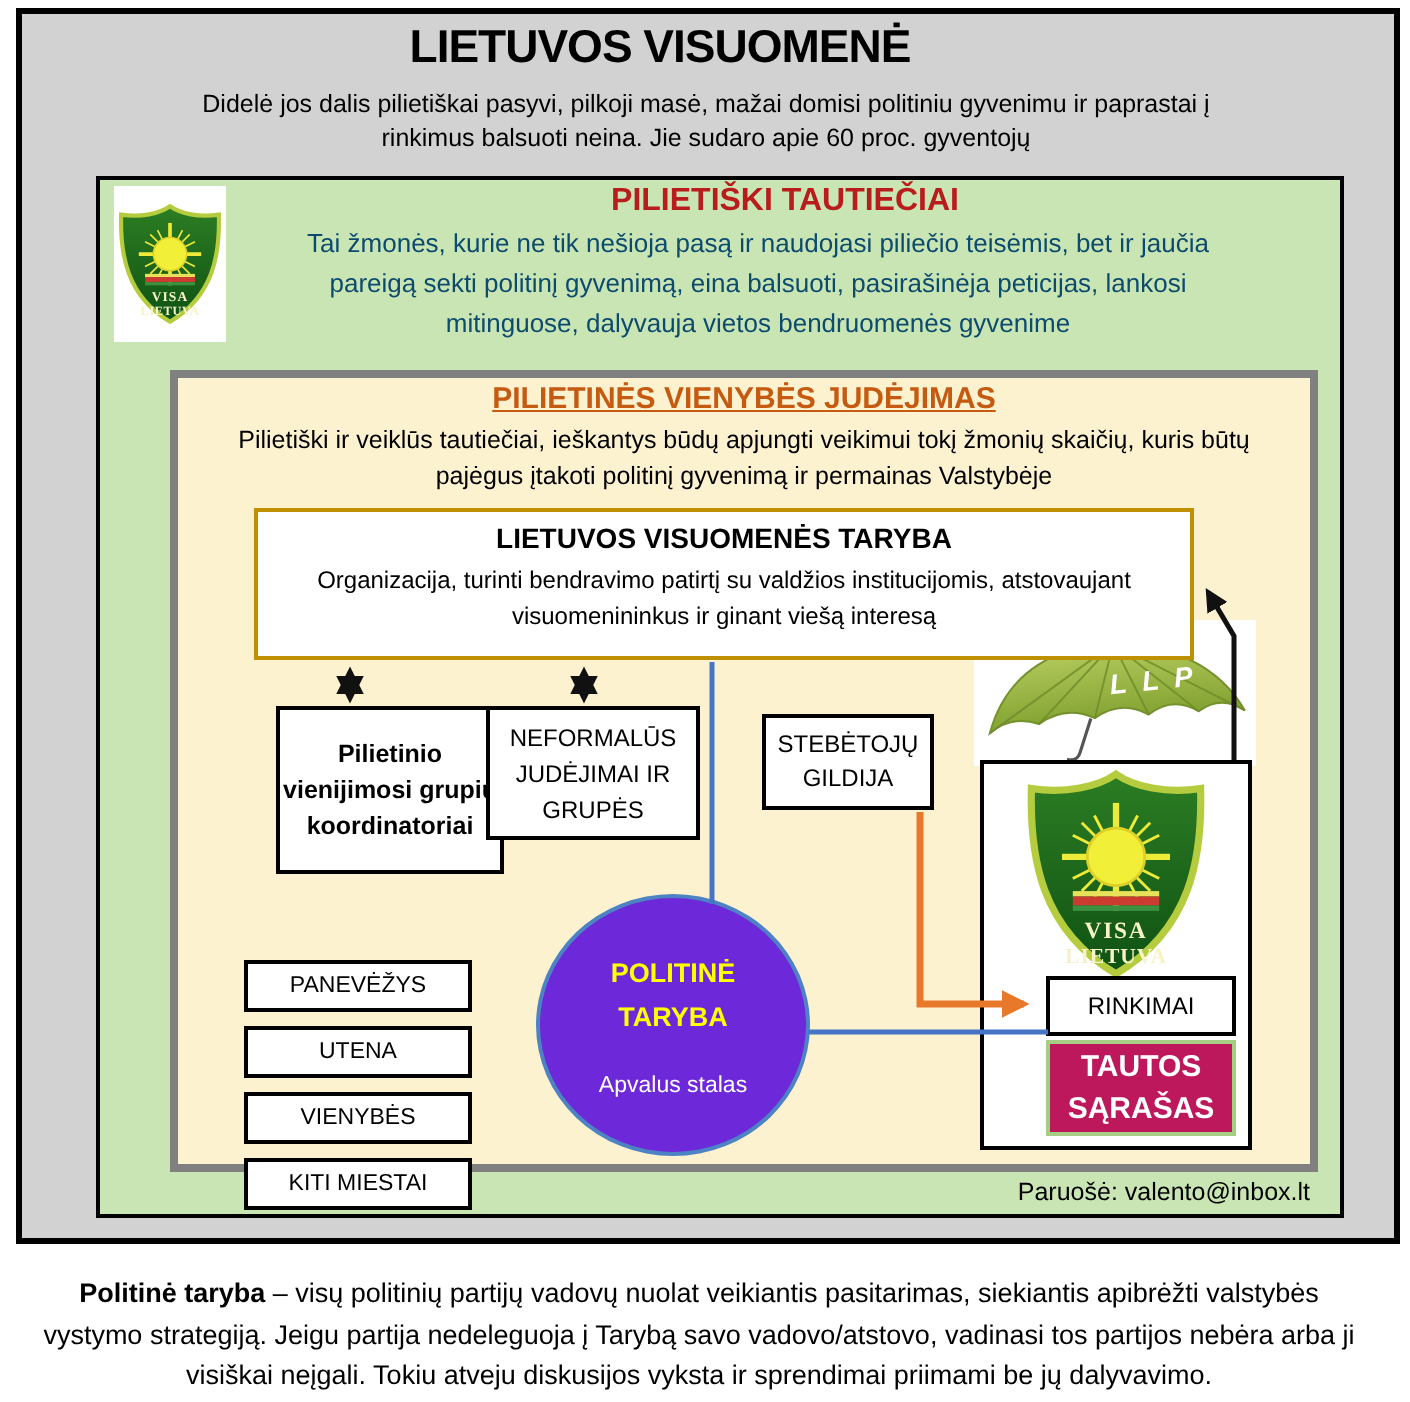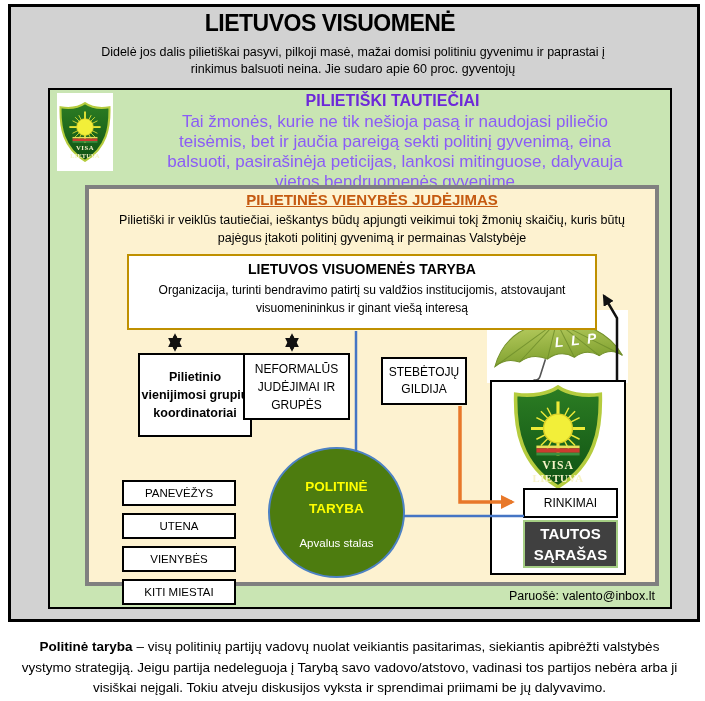--- a/index.html
+++ b/index.html
@@ -15,23 +15,23 @@
     border:3px solid #000;background:#d2d2d2;
   }
   .main-title{left:0;top:10px;width:660px;text-align:center;
     font-size:23px;font-weight:bold;letter-spacing:-0.5px;}
   .main-subtitle{left:88px;top:44px;width:530px;text-align:center;
     font-size:12.5px;line-height:17px;}
   .citizens-box{left:48px;top:88px;width:624px;height:521px;box-sizing:border-box;
     border:2px solid #000;background:#c9e5b3;}
   .logo-box{left:57px;top:93px;width:56px;height:78px;background:#fff;}
   .citizens-title{left:120px;top:92px;width:545px;text-align:center;
-    font-size:16px;font-weight:bold;color:#6d28d9;}
-  .citizens-body{left:150px;top:112px;width:490px;text-align:center;
-    font-size:17px;line-height:20px;color:#8b5cf6;}
+    font-size:16px;font-weight:bold;color:#b91c1c;}
+  .citizens-body{left:134px;top:112px;width:490px;text-align:center;
+    font-size:13px;line-height:20px;color:#0c4a6e;}
   .movement-box{left:85px;top:185px;width:574px;height:401px;box-sizing:border-box;
     border:4px solid #808080;background:#fdf2d0;}
   .movement-title{left:95px;top:191px;width:554px;text-align:center;
     font-size:15px;font-weight:bold;color:#c55a11;text-decoration:underline;}
   .movement-body{left:112px;top:211px;width:520px;text-align:center;
     font-size:12.5px;line-height:18px;}
   .council-box{left:127px;top:254px;width:470px;height:76px;box-sizing:border-box;
     border:2px solid #bf9000;background:#fff;z-index:2;}
   .council-title{left:127px;top:261px;width:470px;text-align:center;
     font-size:14px;font-weight:bold;z-index:3;}
@@ -39,32 +39,32 @@
     font-size:12px;line-height:18px;z-index:3;}
   .white-box{box-sizing:border-box;border:2px solid #000;background:#fff;}
   .coordinators-box{left:122px;top:353px;width:114px;height:84px;
     font-size:12.5px;font-weight:bold;line-height:18px;margin-left:16px;}
   .city-box{left:122px;width:114px;height:26px;font-size:11.5px;margin-top:36px;}
   .informal-box{left:243px;top:353px;width:107px;height:67px;
     font-size:12px;line-height:18px;}
   .observers-box{left:381px;top:357px;width:86px;height:48px;
     font-size:12px;line-height:17px;}
   .circle{left:268px;top:447px;width:137px;height:131px;border-radius:50%;
-    background:#4d7c0f;border:2px solid #4d82c4;box-sizing:border-box;
+    background:#6d28d9;border:2px solid #4d82c4;box-sizing:border-box;
     display:flex;flex-direction:column;align-items:center;justify-content:center;
     z-index:1;}
   .circle-title{font-size:13.5px;font-weight:bold;color:#ffff00;line-height:22px;
     text-align:center;white-space:pre-line;}
   .circle-sub{font-size:11.5px;color:#ffffff;margin-top:17px;}
   .umbrella-box{left:487px;top:310px;width:141px;height:73px;background:#fff;z-index:0;}
   .emblem-box{left:490px;top:380px;width:136px;height:195px;box-sizing:border-box;
     border:2px solid #000;background:#fff;z-index:1;}
   .elections-box{left:523px;top:488px;width:95px;height:30px;font-size:12px;z-index:2;}
   .nation-box{left:523px;top:520px;width:95px;height:48px;box-sizing:border-box;
-    background:#404040;border:2px solid #a5ce84;color:#fff;
+    background:#be185d;border:2px solid #a5ce84;color:#fff;
     font-size:15px;font-weight:bold;line-height:21px;z-index:2;}
   .credit{top:589px;right:50px;font-size:12.5px;}
   .footnote{top:637px;left:19px;width:661px;text-align:center;
     font-size:13.5px;line-height:20.5px;}
   .connector-layer{left:0;top:0;width:705px;height:701px;z-index:10;pointer-events:none;}
 </style>
 </head>
 <body>
 
 <div class="abs outer-frame"></div>

